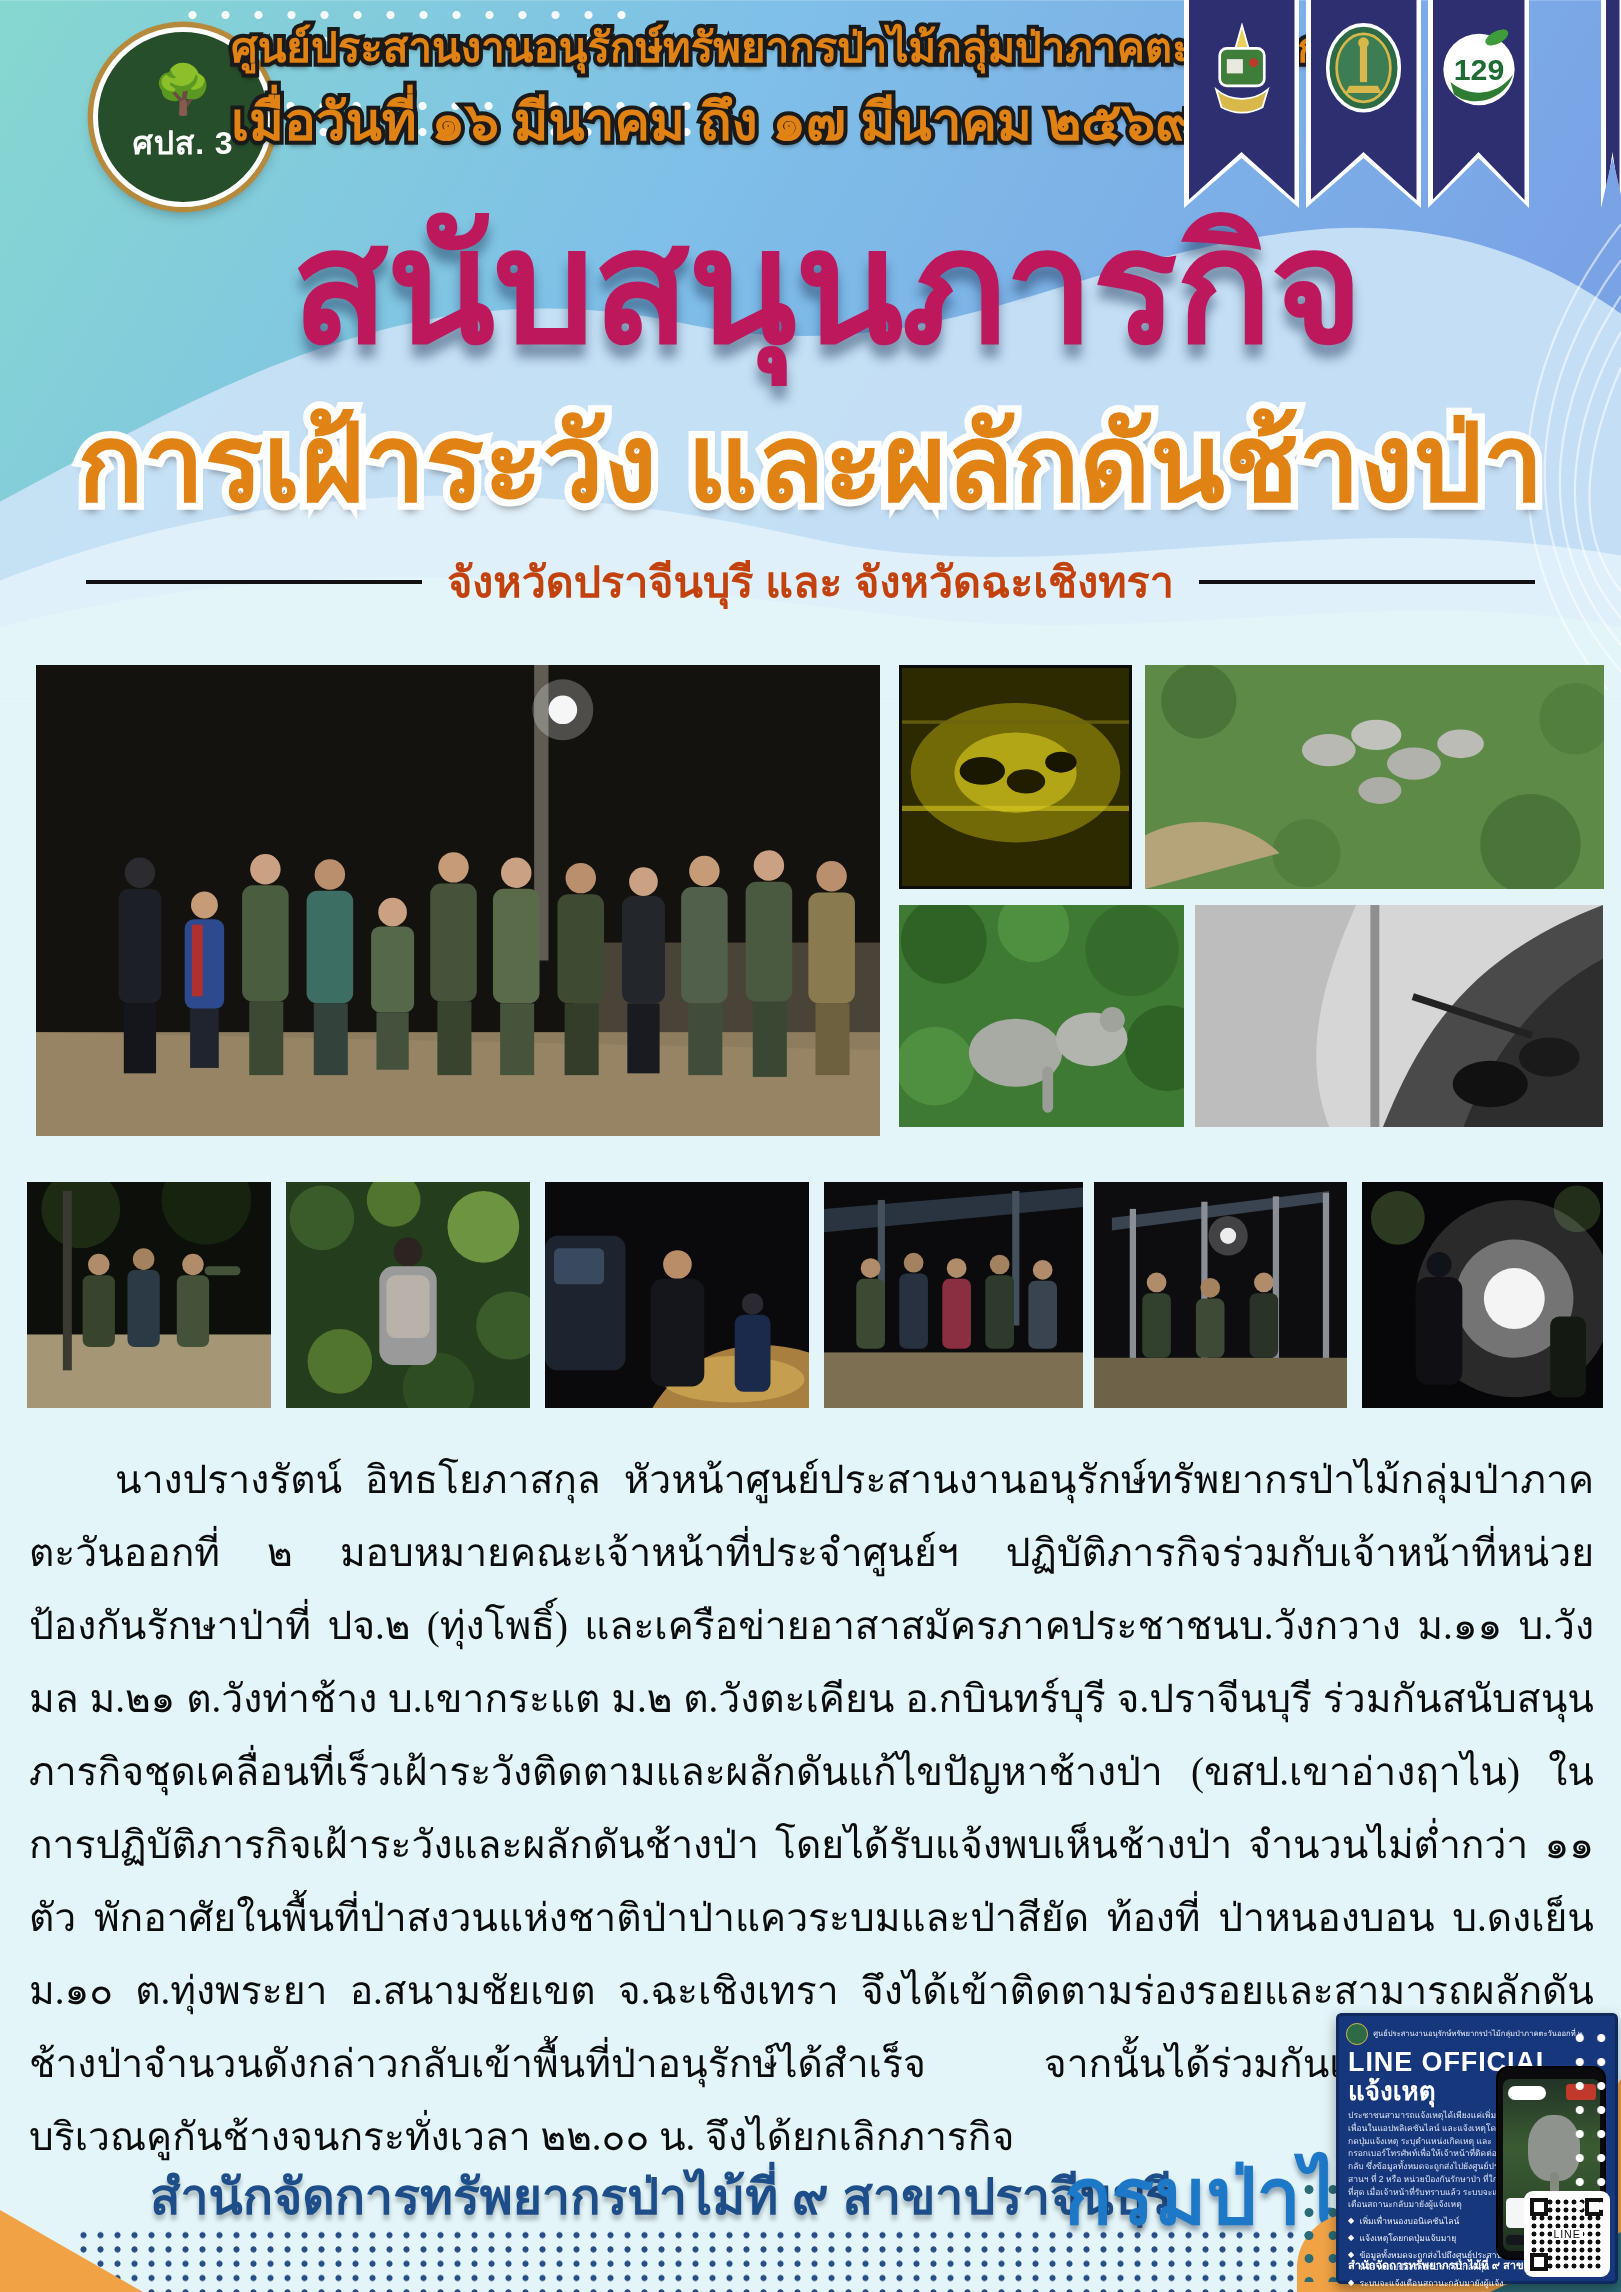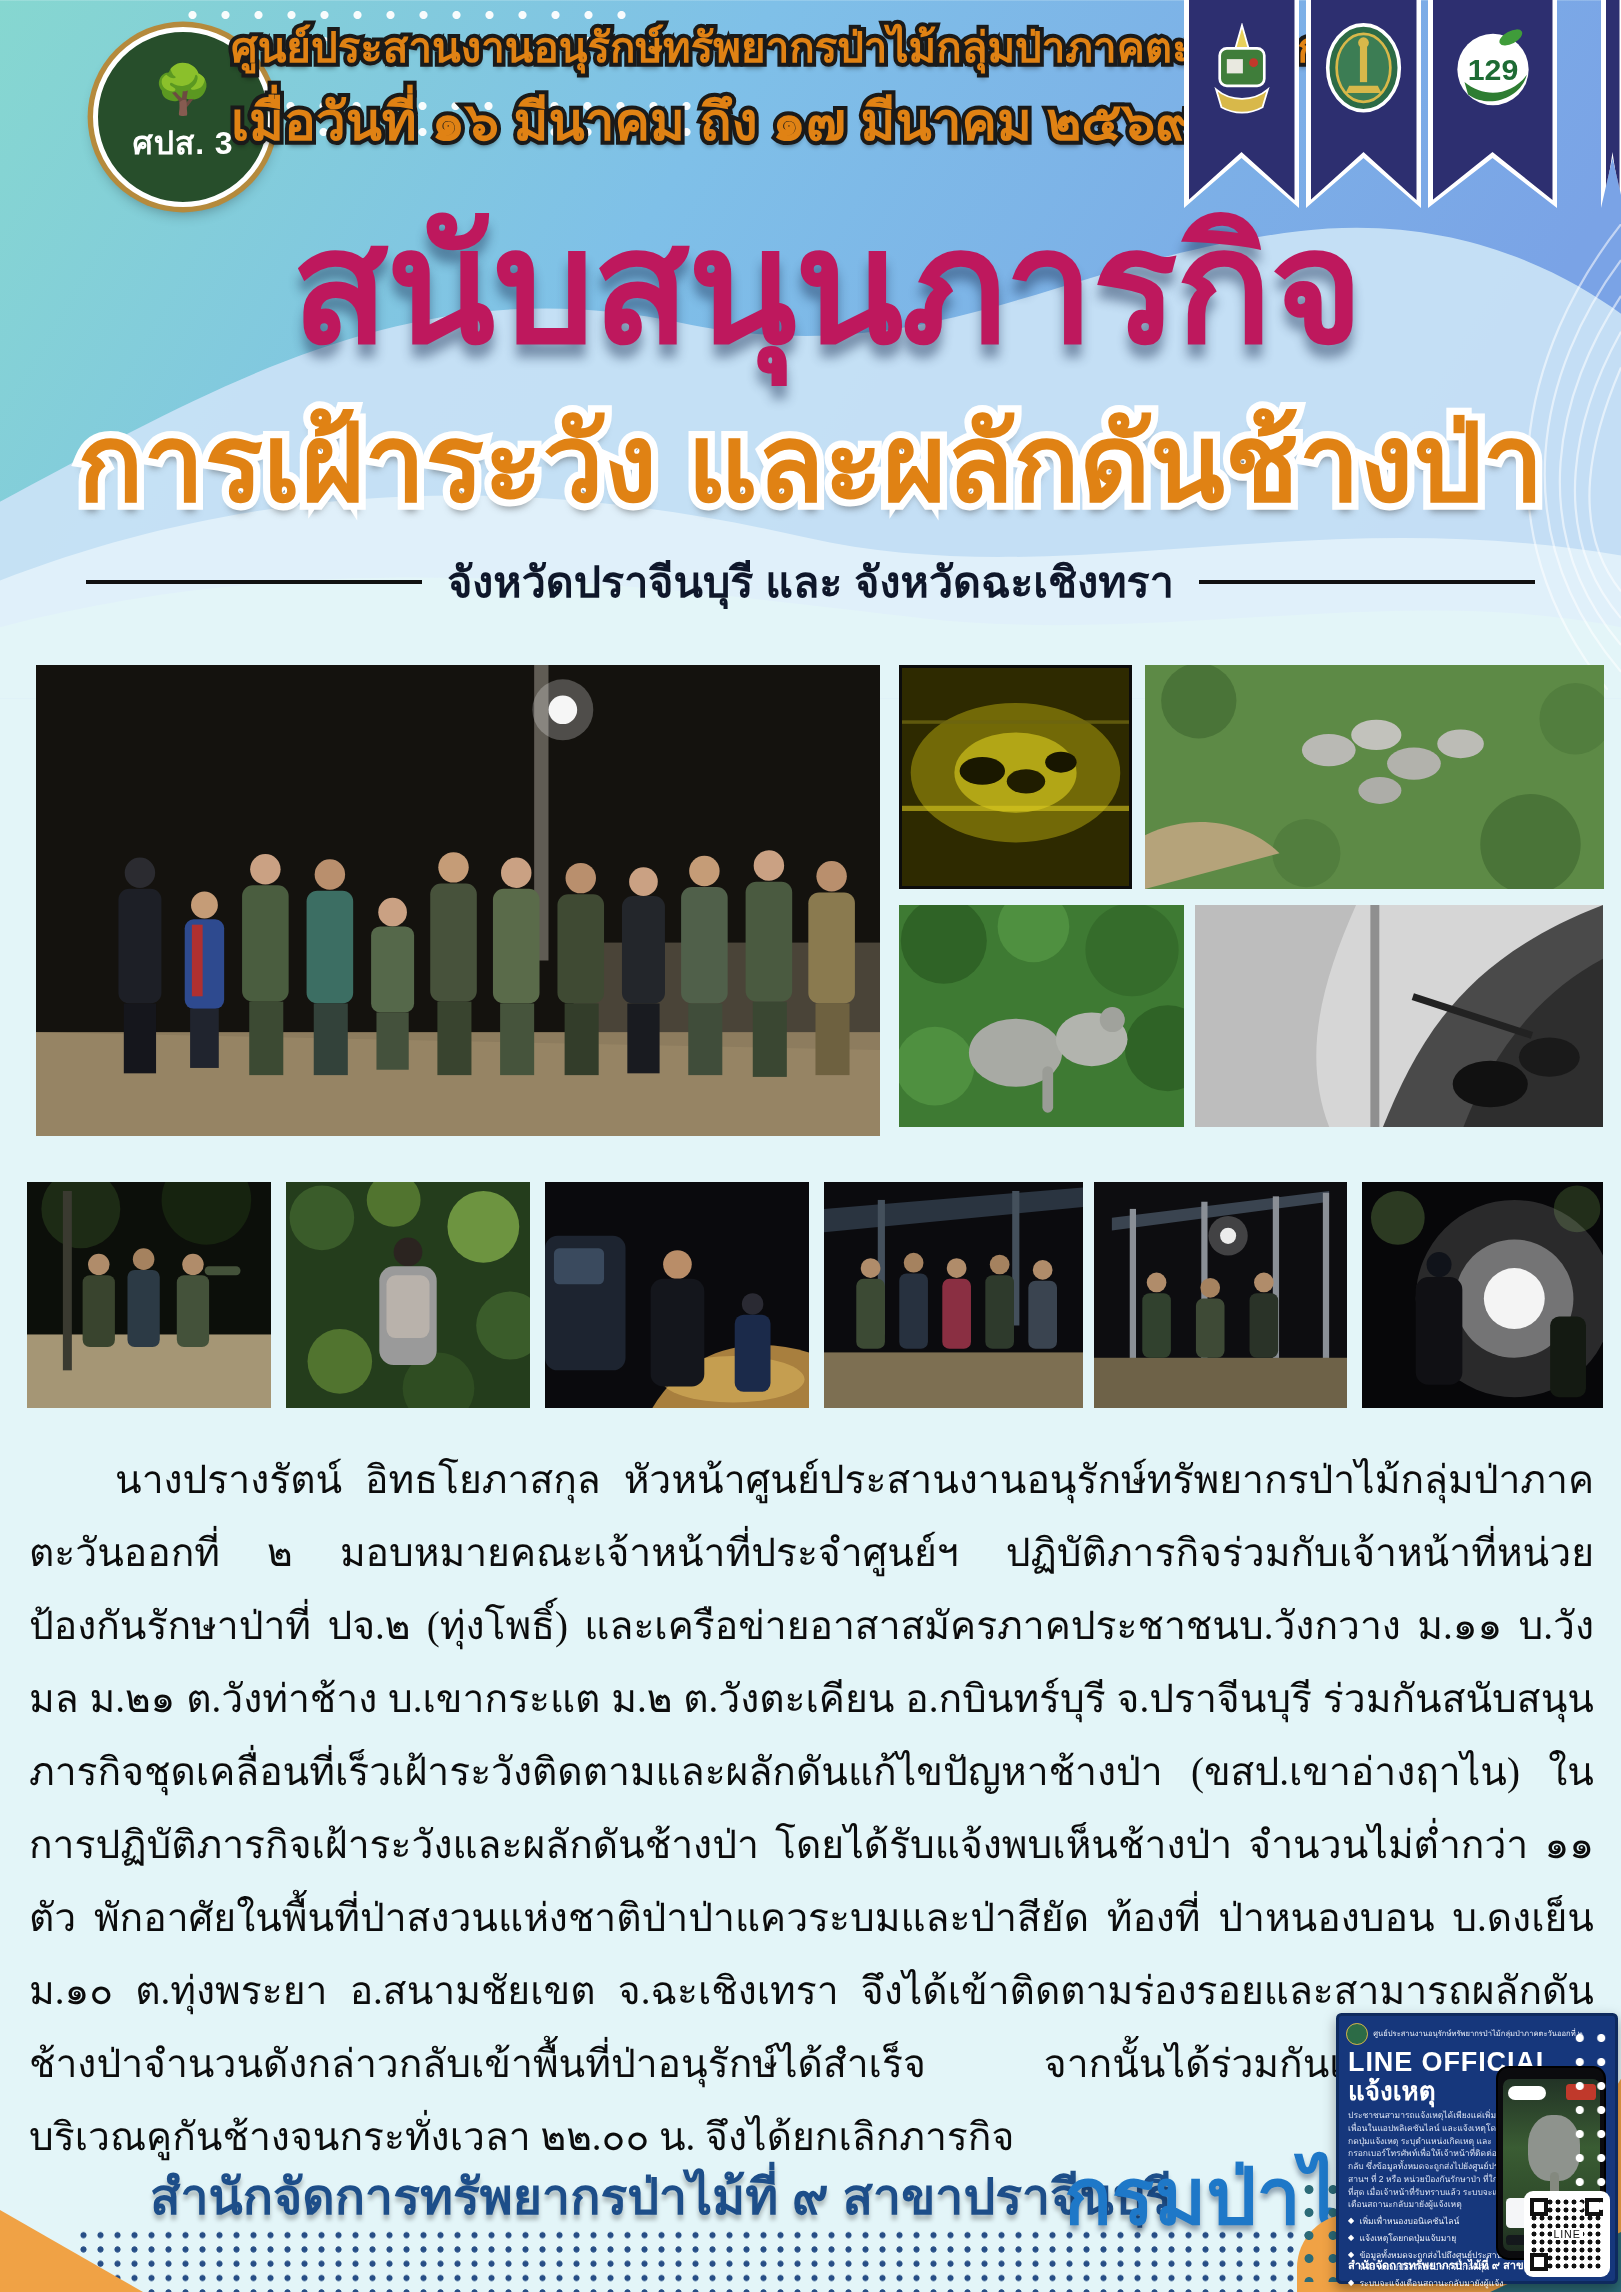--- a/index.html
+++ b/index.html
@@ -41,21 +41,21 @@
     font-size:159px;font-weight:800;color:#be185d;letter-spacing:-1.8px;
     text-shadow:0 12.5px 10.7px rgba(25,45,80,.45);
   }
   .sub-wrap{position:absolute;left:0;top:376px;width:1621px;text-align:center;white-space:nowrap;
     font-size:109px;font-weight:800;}
   .sub-wrap .back{position:absolute;left:0;top:0;width:100%;-webkit-text-stroke:14.3px #ffffff;text-shadow:0 9px 7.2px rgba(60,60,60,.5);}
   .sub-wrap .front{position:relative;color:#e08214;}
 
   .province-row{position:absolute;left:0;top:548px;width:1621px;display:flex;align-items:center;justify-content:center;gap:25px;}
   .province-row .rule{height:3.6px;background:#111;width:336px;}
-  .province-row .txt{font-size:43px;font-weight:800;color:#0f172a;white-space:nowrap;}
+  .province-row .txt{font-size:43px;font-weight:800;color:#c2410c;white-space:nowrap;}
 
   
   .photo{position:absolute;overflow:hidden;background:#111;}
   .photo svg{display:block;width:100%;height:100%;}
 
   
   .body-par{
     position:absolute;left:29px;top:1404px;width:1565px;
     font-size:39px;line-height:73px;color:#0c0c0c;text-align:justify;text-indent:86px;
     font-family:"Liberation Serif","DejaVu Serif",serif;
@@ -169,21 +169,21 @@
     <div class="pennant">
       <svg width="77" height="95" viewBox="0 0 86 106">
         <ellipse cx="43" cy="50" rx="40" ry="48" fill="#2c6b46" stroke="#fff" stroke-width="4"></ellipse>
         <ellipse cx="43" cy="50" rx="30" ry="38" fill="#3c7d54" stroke="#d8b84a" stroke-width="3"></ellipse>
         <rect x="39" y="26" width="8" height="40" fill="#d8b84a"></rect>
         <circle cx="43" cy="22" r="6" fill="#d8b84a"></circle>
         <path d="M27,70 h32 l4,8 h-40 z" fill="#d8b84a"></path>
       </svg>
     </div>
   </div>
-  <div class="pennant-wrap" style="left:1428px;width:129px;height:208px;">
+  <div class="pennant-wrap" style="left:1428px;width:101px;height:208px;">
     <div class="pennant">
       <svg width="82" height="93" viewBox="0 0 92 104">
         <circle cx="46" cy="52" r="40" fill="#ffffff"></circle>
         <path d="M14,66 C36,84 66,82 84,58 C76,86 40,96 18,80 Z" fill="#2e7d32"></path>
         <ellipse cx="66" cy="16" rx="14" ry="7" fill="#3f9c3a" transform="rotate(-28 66 16)"></ellipse>
         <text x="46" y="64" text-anchor="middle" font-size="34" font-weight="bold" fill="#1e6b34" font-family="Liberation Sans, sans-serif">129</text>
       </svg>
     </div>
   </div>
   <div class="pennant-wrap" style="left:1601px;width:23px;height:208px;">

